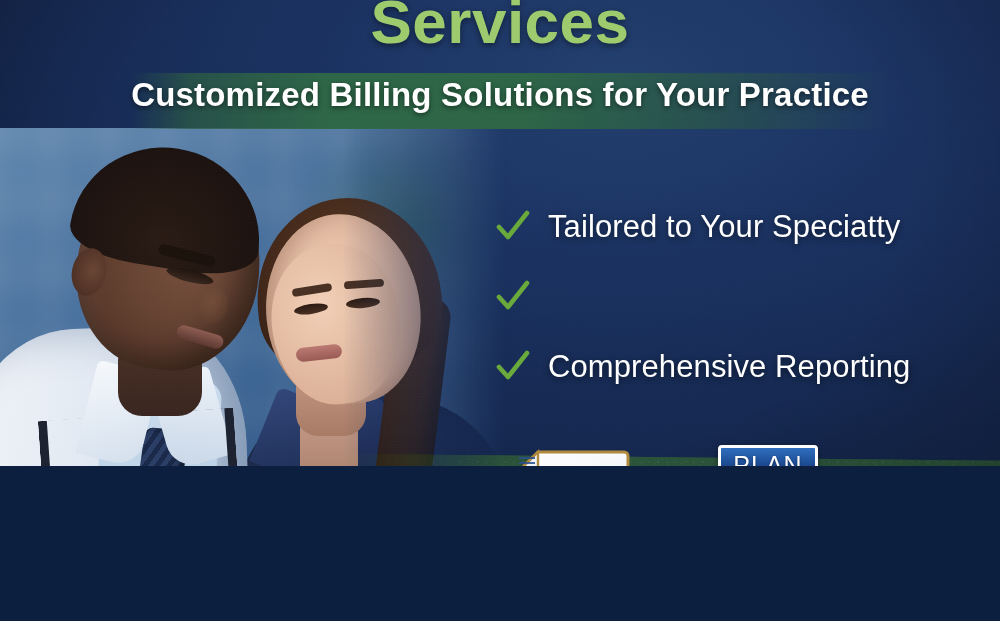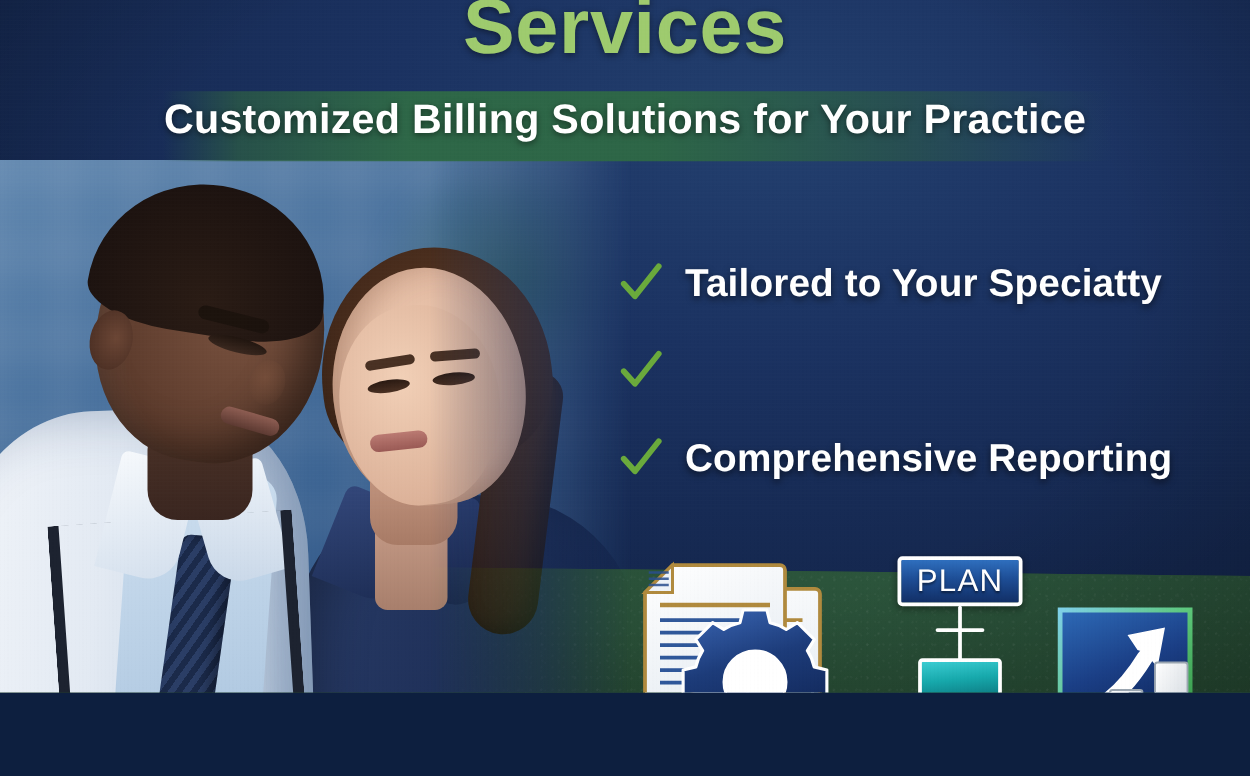--- a/index.html
+++ b/index.html
@@ -1,21 +1,21 @@
 <!DOCTYPE html>
 <html><head>
 <meta charset="utf-8">
 <style>
   * { margin:0; padding:0; box-sizing:border-box; }
   html,body{ background:#0d1f3f; }
   body{
     font-family:"Liberation Sans", sans-serif;
     width:1000px; height:621px; overflow:hidden; position:relative;
   }
-  #stage{ position:absolute; inset:0; width:1000px; height:554px; overflow:hidden; }
+  #stage{ position:absolute; inset:0; width:1000px; height:466px; overflow:hidden; }
 
   
   .bg-base{
     position:absolute; inset:0;
     background:
       radial-gradient(ellipse 700px 400px at 62% 18%, #23406f 0%, #1b3261 45%, #14264c 100%),
       linear-gradient(180deg,#1a3266 0%, #162b57 55%, #122449 100%);
   }
   .bg-vign{
     position:absolute; inset:0;
@@ -304,21 +304,21 @@
     position:absolute; left:496px; top:192px; width:470px;
   }
   .bullet{
     display:flex; align-items:center; gap:18px; height:70px;
   }
   .tick{
     width:34px; height:34px; flex:0 0 34px; position:relative;
   }
   .tick svg{ display:block; }
   .bullet-text{
-    color:#ffffff; font-size:31px; font-weight:700; letter-spacing:.1px;
+    color:#ffffff; font-size:31px; font-weight:400; letter-spacing:.1px;
     text-shadow:0 2px 6px rgba(0,0,0,.55);
     white-space:nowrap;
     text-align:right;
   }
 
   
   .doc-icon{ position:absolute; left:500px; top:438px; width:190px; height:183px; }
   .grid-lines{
     position:absolute; left:590px; top:470px; width:130px; height:150px;
   }

